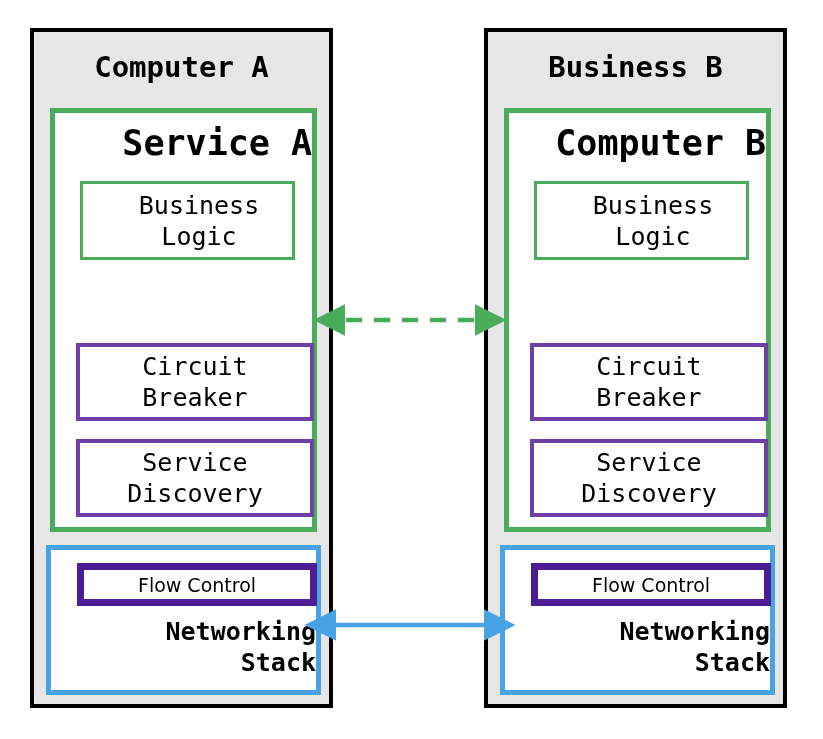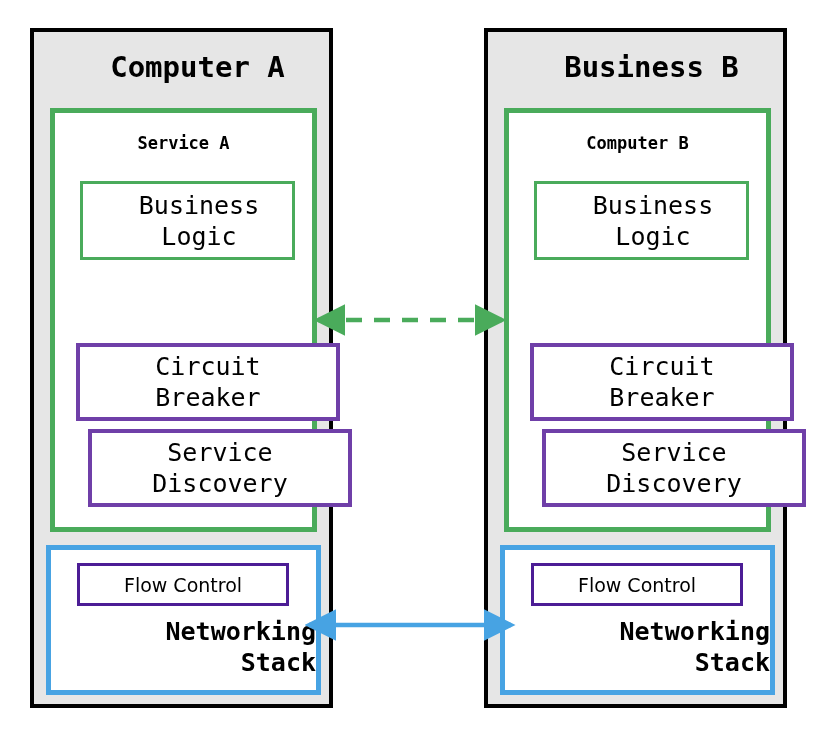--- a/index.html
+++ b/index.html
@@ -40,42 +40,41 @@
     top: 18px;
     left: 0;
     width: 100%;
     text-align: center;
     font-family: "DejaVu Sans Mono", monospace;
     font-size: 29px;
     font-weight: 700;
     color: #000000;
     letter-spacing: 0px;
     line-height: 34px;
-    padding-left: 16px;
   }
 
   
   .service-box {
     position: absolute;
     box-sizing: border-box;
     left: 16px;
     top: 76px;
     width: 267px;
     height: 424px;
     background: #ffffff;
     border: 5px solid #4aab5b;
   }
   .service-title {
     position: absolute;
     top: 14px;
     left: 0;
     width: 100%;
-    text-align: center;
-    font-family: "DejaVu Sans Mono", monospace;
-    font-size: 17px;
+    text-align: right;
+    font-family: "DejaVu Sans Mono", monospace;
+    font-size: 35px;
     font-weight: 700;
     color: #000000;
     line-height: 32px;
   }
 
   .inner-box {
     position: absolute;
     box-sizing: border-box;
     background: #ffffff;
     text-align: center;
@@ -97,44 +96,44 @@
     left: 25px;
     top: 68px;
     width: 215px;
     height: 79px;
     border: 3px solid #4aab5b;
     padding-left: 23px;
   }
   
   .box-purple {
     left: 21px;
-    width: 264px;
+    width: 238px;
     height: 78px;
     border: 4px solid #6f3fa8;
   }
   .box-circuit { top: 230px; }
-  .box-discovery { top: 316px; margin-left: 12px; }
+  .box-discovery { top: 326px; }
 
   
   .network-box {
     position: absolute;
     box-sizing: border-box;
     left: 12px;
     top: 513px;
     width: 275px;
     height: 150px;
     background: #ffffff;
     border: 5px solid #47a3e3;
   }
   .box-flow {
     left: 26px;
     top: 13px;
-    width: 212px;
+    width: 240px;
     height: 43px;
-    border: 3px solid #4c1d95;
+    border: 7px solid #4c1d95;
   }
   .flow-label {
     font-family: "DejaVu Sans", sans-serif;
     font-size: 19px;
     font-weight: 400;
     color: #000000;
     line-height: 22px;
   }
   .network-title {
     position: absolute;

